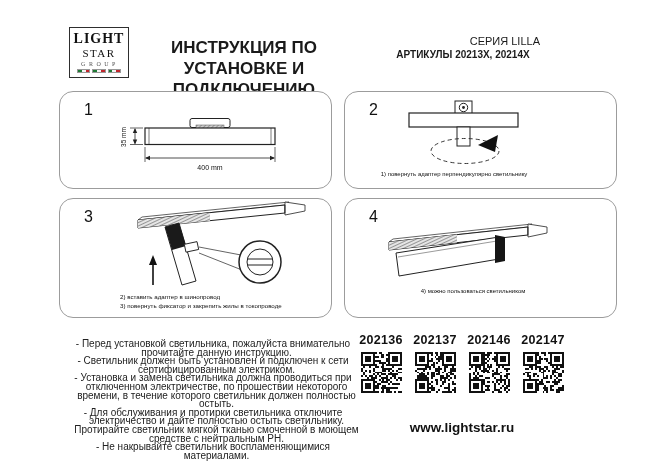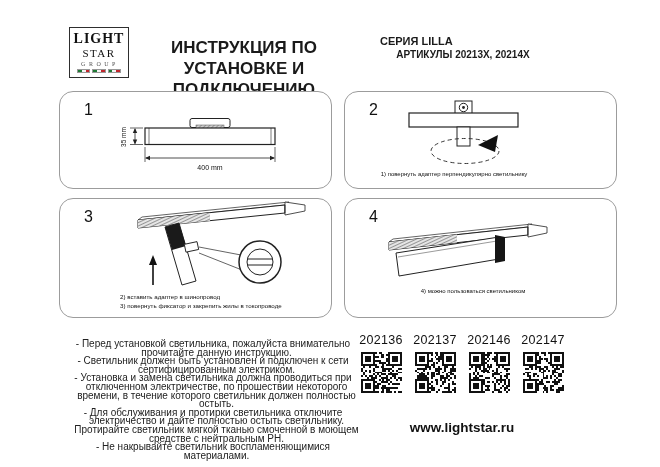--- a/index.html
+++ b/index.html
@@ -12,41 +12,41 @@
   .logo-light{font-size:14px;font-weight:700;letter-spacing:1px;line-height:14px;margin-top:4px;}
   .logo-star{font-size:11px;font-weight:400;letter-spacing:1.5px;line-height:14px;}
   .logo-group{font-size:6px;letter-spacing:3.5px;line-height:8px;color:#555;margin-left:2px;}
   .logo-flags{position:absolute;left:7px;right:7px;bottom:4px;height:4px;display:flex;gap:2px;}
   .logo-flags .grp{flex:1;display:flex;border:0.5px solid #999;}
   .logo-flags .g{flex:1;background:#1e7a34;}
   .logo-flags .w{flex:1;background:#f4f4f4;}
   .logo-flags .r{flex:1;background:#c1272d;}
   .main-title{position:absolute;left:130px;top:37px;width:228px;text-align:center;
               font-size:17px;font-weight:700;line-height:21px;color:#1a1a1a;}
-  .series{position:absolute;left:380px;top:35px;width:160px;text-align:left;
-          font-size:11px;font-weight:700;color:#1a1a1a;}
+  .series{position:absolute;left:380px;top:35px;width:160px;text-align:right;
+          font-size:11px;font-weight:400;color:#1a1a1a;}
   .articles-title{position:absolute;left:358px;top:49px;width:210px;text-align:center;
                   font-size:10px;font-weight:700;color:#1a1a1a;}
   
   .panel{position:absolute;background:#fff;border:1.2px solid #9c9c9c;border-radius:14px;}
   .p1{left:59px;top:91px;width:271px;height:96px;}
   .p2{left:344px;top:91px;width:271px;height:96px;}
   .p3{left:59px;top:198px;width:271px;height:118px;}
   .p4{left:344px;top:198px;width:271px;height:118px;}
   .panel-num{position:absolute;left:24px;top:9px;font-size:16px;color:#111;}
   .panel svg{position:absolute;left:0;top:0;}
   .panel text{font-family:"Liberation Sans",sans-serif;fill:#111;}
   
   .notes{position:absolute;left:63px;top:340px;width:300px;
          font-size:10px;line-height:8.6px;color:#222;text-align:center;}
   .note{padding-left:7px;text-indent:-7px;}
   
   .articles-row{position:absolute;left:354px;top:333px;display:flex;}
   .art-col{width:54px;text-align:center;}
-  .art-code{font-size:12.5px;font-weight:400;color:#111;letter-spacing:0.3px;}
+  .art-code{font-size:12.5px;font-weight:700;color:#111;letter-spacing:0.3px;}
   .qr{display:block;margin:5px auto 0;width:41px;height:41px;shape-rendering:crispEdges;}
   .website{position:absolute;left:362px;top:420px;width:200px;text-align:center;
            font-size:13.5px;font-weight:700;color:#111;}
 </style>
 </head>
 <body>
 
 <div class="page">
 
   <div class="logo-box">

